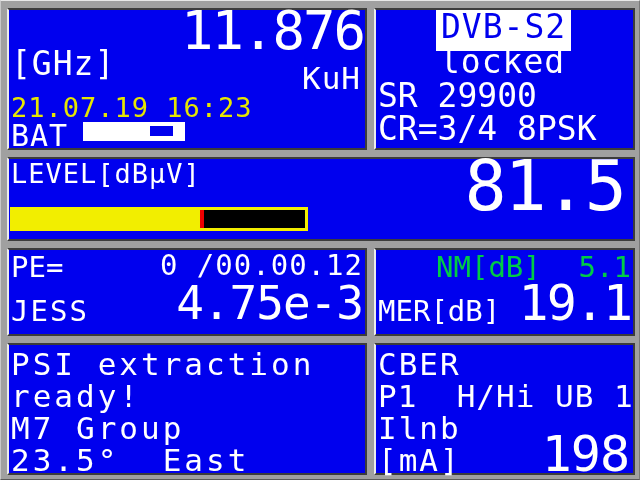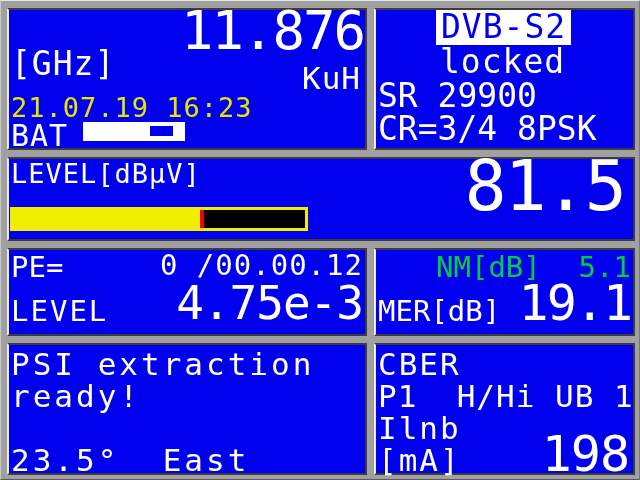--- a/index.html
+++ b/index.html
@@ -33,21 +33,21 @@
   .satrf-label{left:2px;top:2px;font-size:33px;letter-spacing:1px;}
   .satrf-unit {left:2px;top:37px;font-size:33px;letter-spacing:1px;}
   .satrf-freq {right:1px;top:-7px;font-size:54px;letter-spacing:-2px;}
   .satrf-band {right:4px;top:52px;font-size:31px;letter-spacing:1px;}
   .satrf-date {left:2px;top:84px;font-size:27px;letter-spacing:1px;}
   .satrf-bat  {left:2px;top:110px;font-size:30px;letter-spacing:1px;}
   .bat-gauge{position:absolute;left:74px;top:112px;width:102px;height:19px;background:#ffffff;}
   .bat-mark{position:absolute;top:4px;width:23px;height:10px;background:#0000ee;}
 
   
-  .demod-std {left:60px;top:0px;font-size:33px;letter-spacing:1px;background:#ffffff;color:#0000ee;padding:0 5px 0 5px;}
+  .demod-std {left:60px;top:0px;font-size:33px;letter-spacing:1px;background:#ffffff;color:#0000ee;padding:0 5px 6px 5px;}
   .demod-lock{left:64px;top:35px;font-size:33px;letter-spacing:1px;}
   .demod-sr  {left:2px;top:69px;font-size:33px;}
   .demod-cr  {left:2px;top:102px;font-size:33px;}
 
   
   .level-label{left:2px;top:1px;font-size:27px;letter-spacing:1px;}
   .level-value{right:8px;top:-9px;font-size:70px;letter-spacing:-2px;}
   .level-bar{position:absolute;left:1px;top:48px;width:298px;height:24px;box-sizing:border-box;
              border:3px solid #f2ee00;background:#000000;}
   .level-fill{position:absolute;left:0;top:0;height:100%;background:#f2ee00;}
@@ -104,34 +104,35 @@
     <span class="t level-value">81.5</span>
     <div class="level-bar">
       <div class="level-fill" style="width: 64%;"></div>
       <div class="level-peak" style="left: 64%;"></div>
     </div>
   </div>
 
   <div class="panel" id="p-error">
     <span class="t pe-label">PE=</span>
     <span class="t pe-value">0 /00.00.12</span>
-    <span class="t cber-label">LEVEL</span>
+    <span class="t cber-label">JESS</span>
     <span class="t cber-value">4.75e-3</span>
   </div>
 
   <div class="panel" id="p-quality">
     <span class="t nm-label green">NM[dB]</span>
     <span class="t nm-value green">5.1</span>
     <span class="t mer-label">MER[dB]</span>
     <span class="t mer-value">19.1</span>
   </div>
 
   <div class="panel" id="p-psi">
     <span class="psi-line psi-0">PSI extraction</span>
     <span class="psi-line psi-1">ready!</span>
+    <span class="psi-line psi-2">M7 Group</span>
     <span class="psi-line psi-3">23.5°  East</span>
   </div>
 
   <div class="panel" id="p-lnb">
     <span class="t lnb-sys">CBER</span>
     <span class="t lnb-port">P1  H/Hi UB 1</span>
     <span class="t lnb-cur1">Ilnb</span>
     <span class="t lnb-cur2">[mA]</span>
     <span class="t lnb-val">198</span>
   </div>

